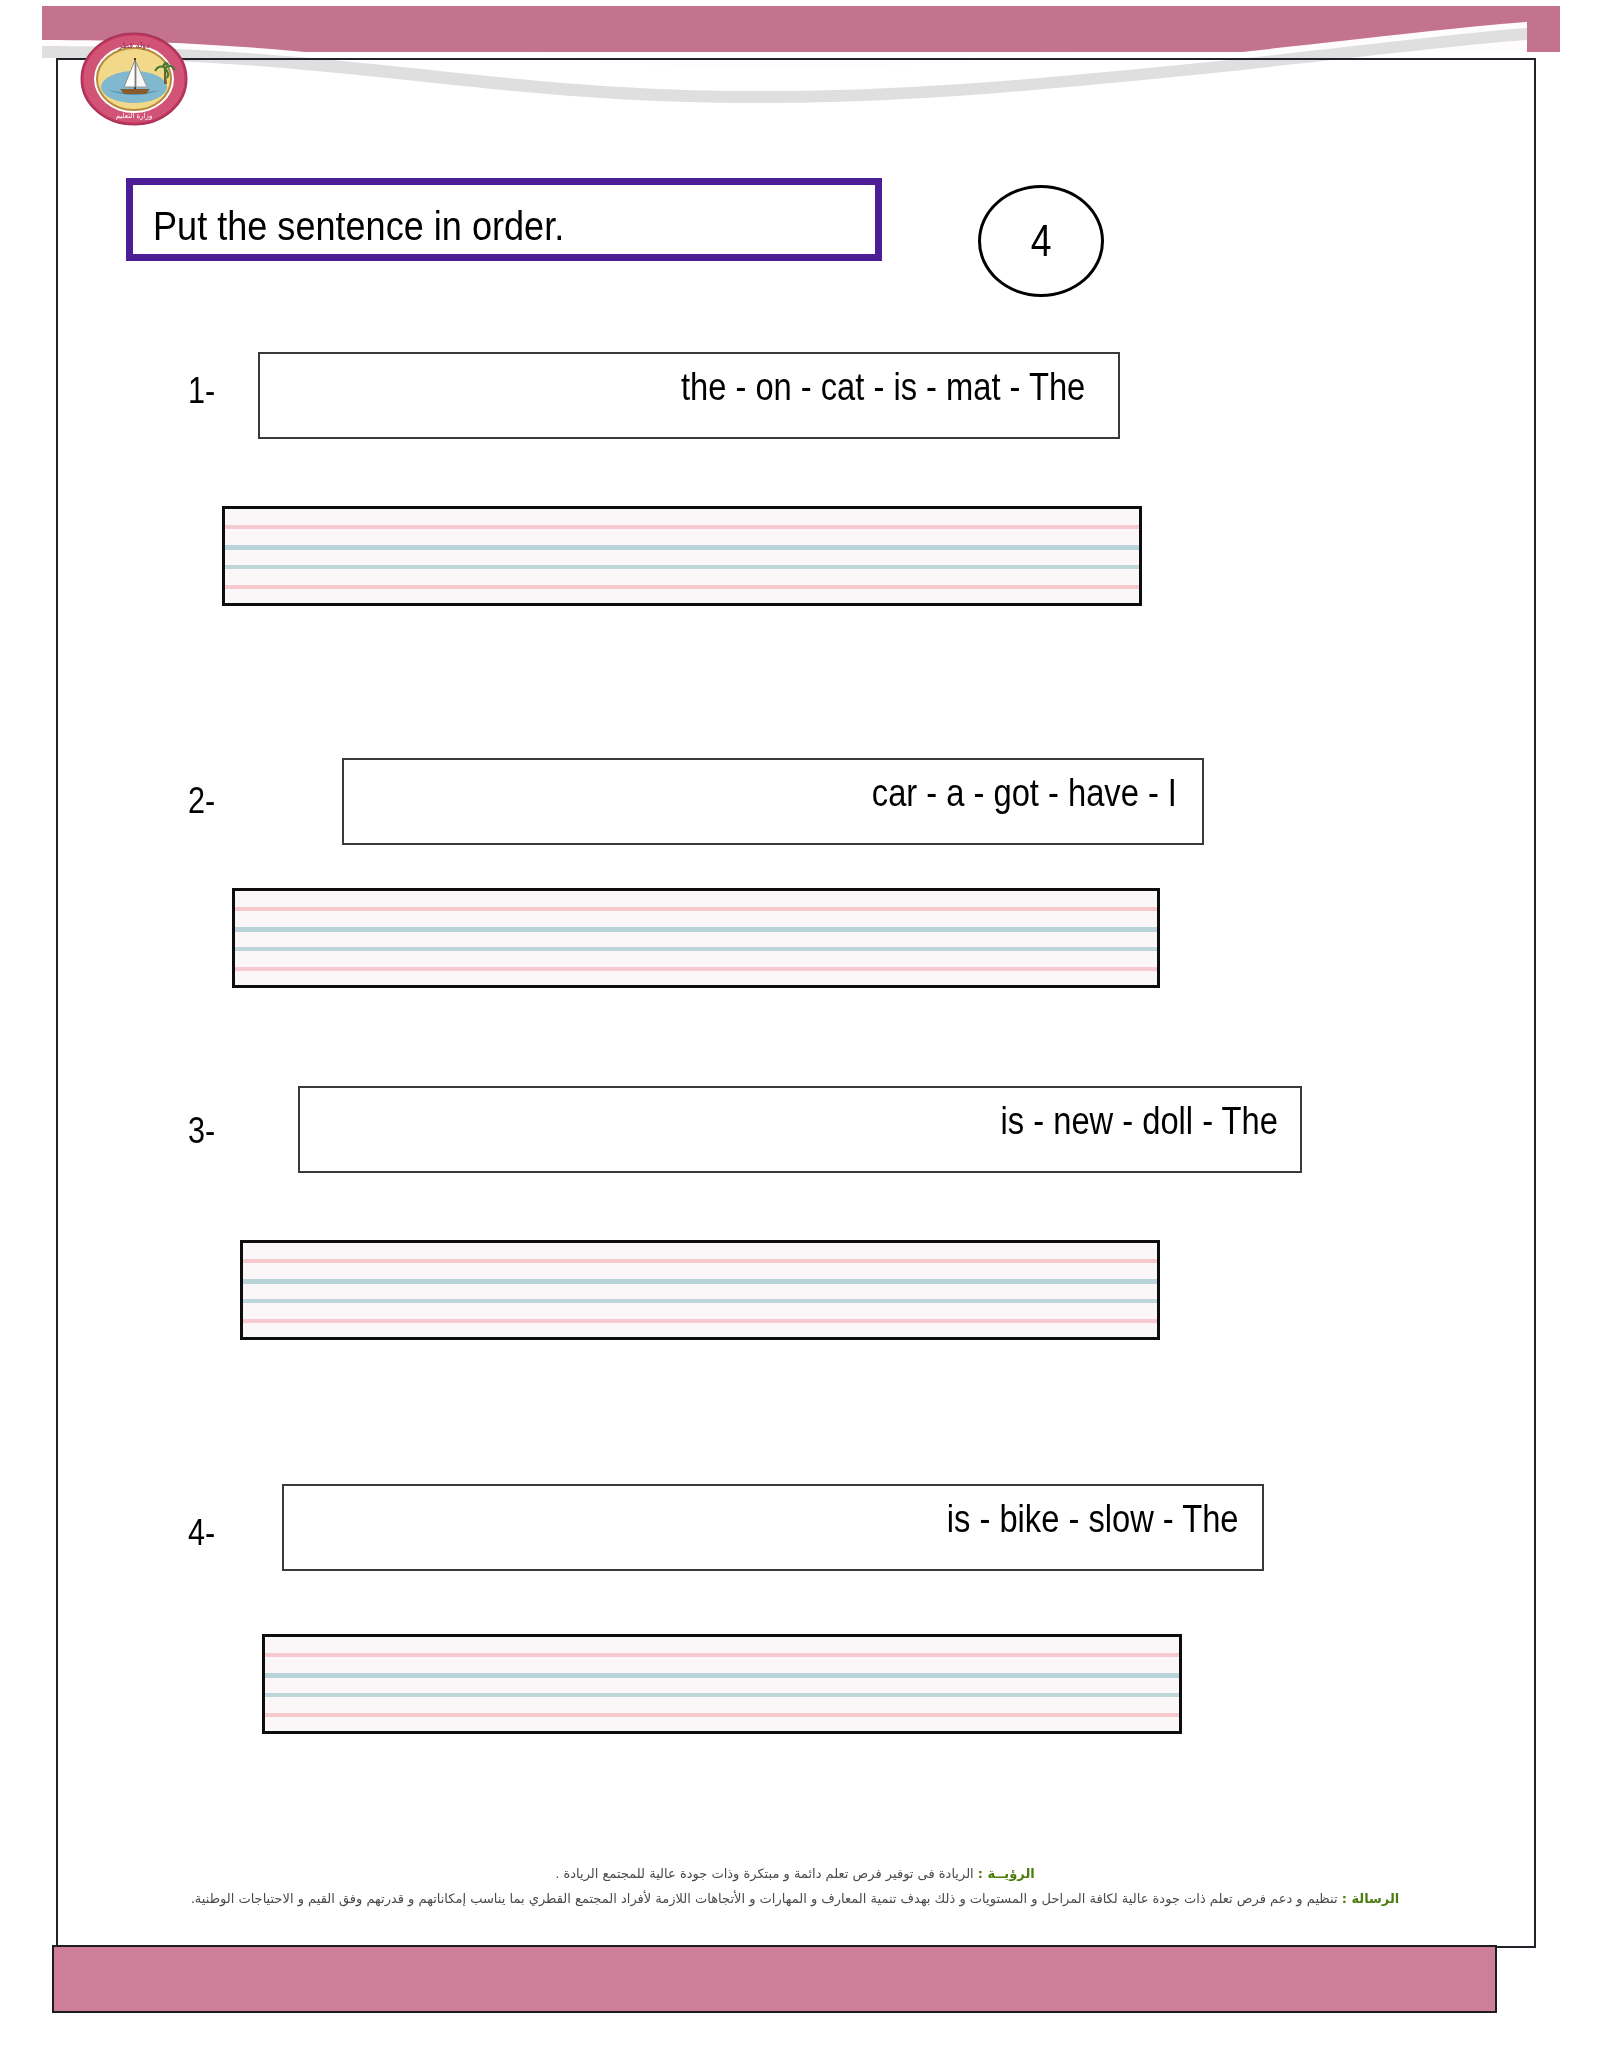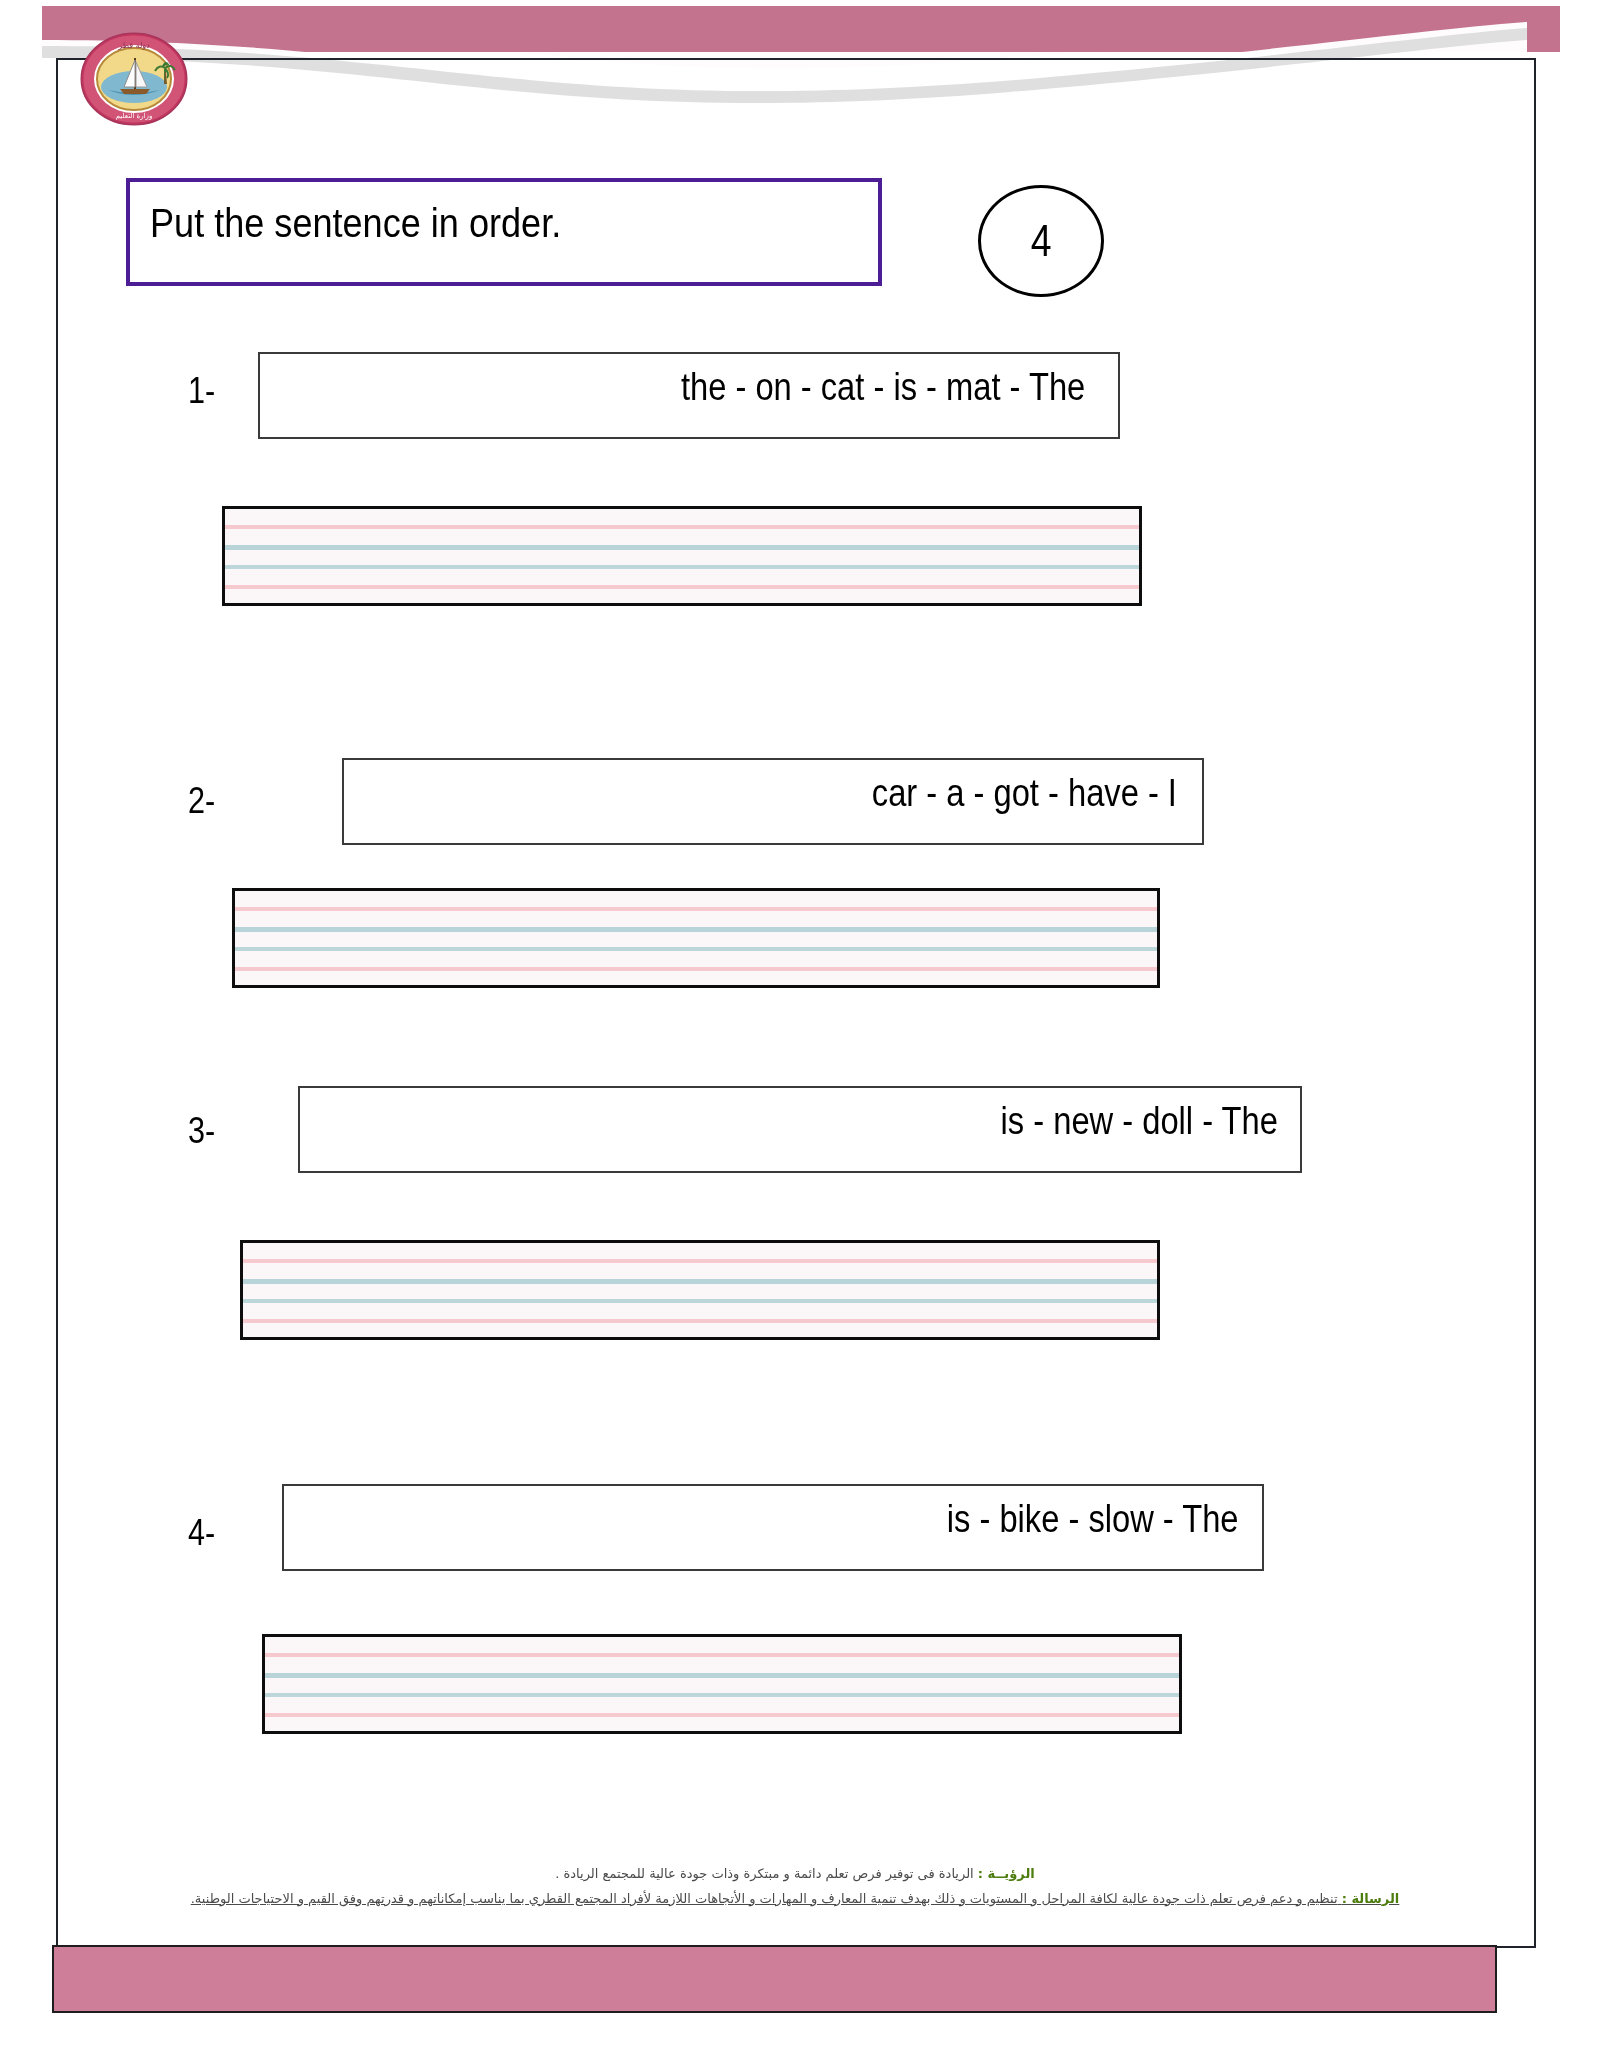--- a/index.html
+++ b/index.html
@@ -87,22 +87,22 @@
     font-weight: bold;
     letter-spacing: 1.2px;
     margin-top: 6px;
     white-space: nowrap;
   }
 
   
   .title-box {
     position: absolute;
     left: 126px; top: 178px;
-    width: 756px; height: 108px;
-    border: 4px solid #4c1d95;
+    width: 756px; height: 83px;
+    border: 7px solid #4c1d95;
     box-sizing: border-box;
     background: #ffffff;
   }
   .title-text {
     position: absolute;
     left: 20px; top: 18px;
     font-size: 41px;
     color: #000000;
     font-family: "Liberation Sans Narrow", "Liberation Sans", sans-serif;
     transform: scaleX(0.88);
@@ -196,21 +196,21 @@
   .footer-line {
     font-size: 13px;
     color: #4a4a4a;
     line-height: 1.9;
     white-space: nowrap;
   }
   .footer-label {
     color: #4d7c0f;
     font-weight: bold;
   }
-  .footer-line.mission { font-size: 13px; text-decoration: underline; }
+  .footer-line.mission { font-size: 13px; }
 </style>
 </head>
 <body>
 
 <div id="page">
 
   <div class="top-band"></div>
   <div class="top-wave-wrap">
     <svg width="1600" height="120" viewBox="0 0 1600 120" xmlns="http://www.w3.org/2000/svg">
       <path d="M42,6 L1527,6 L1527,52 L42,52 Z" fill="#c4738e"></path>

